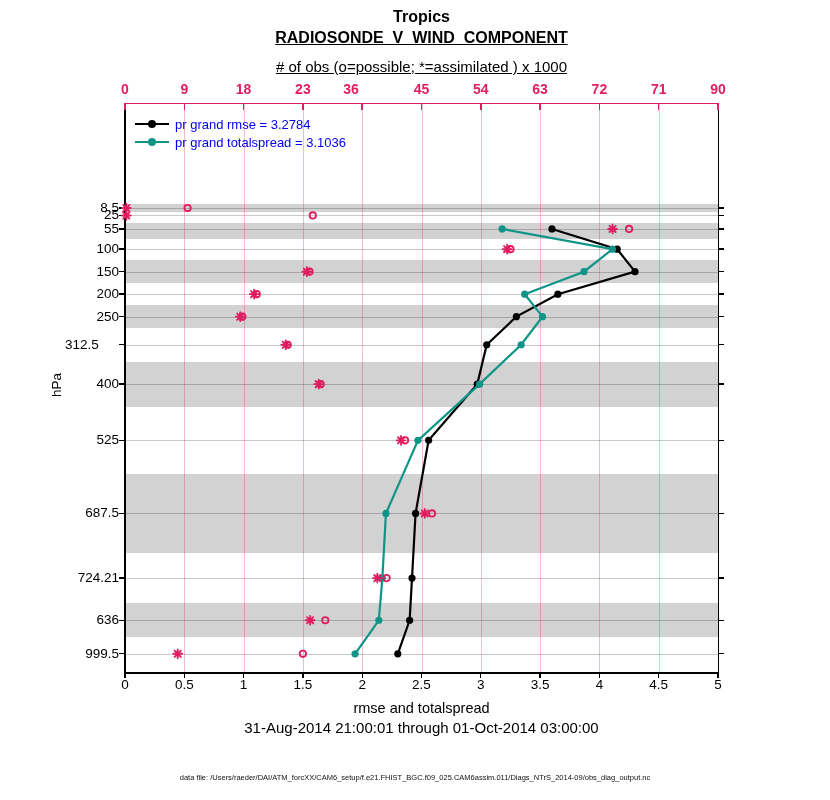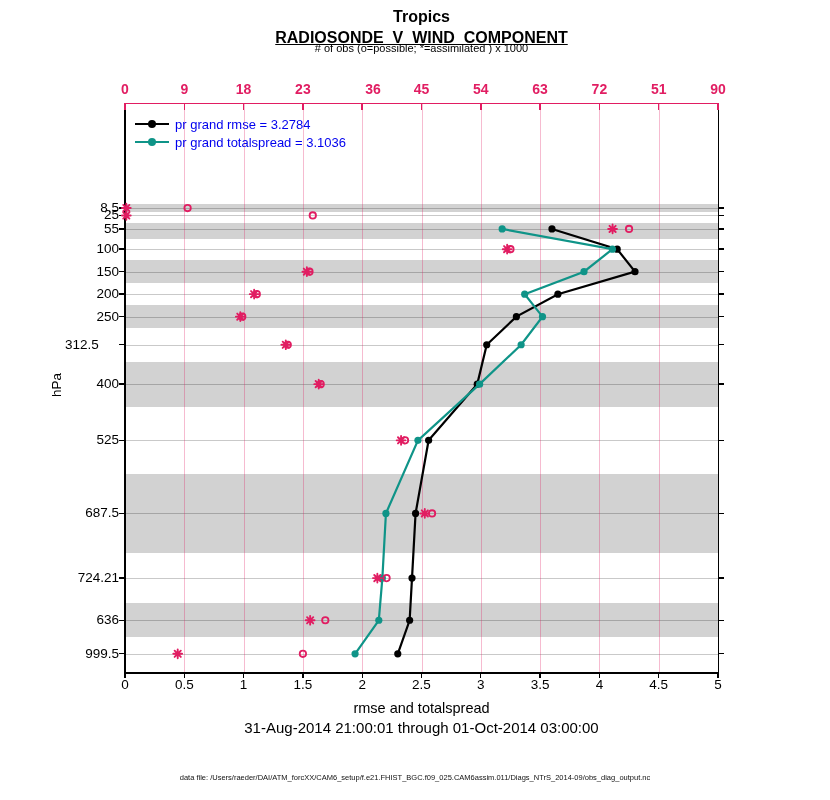--- a/index.html
+++ b/index.html
@@ -1,21 +1,21 @@
 <!DOCTYPE html>
 <html><head>
 <meta charset="utf-8">
 <style>
   html,body{margin:0;padding:0;background:#fff;}
   .fig{position:relative;width:830px;height:800px;background:#fff;overflow:hidden;
        font-family:"Liberation Sans", sans-serif;}
   .abslabel{position:absolute;left:125px;width:593px;text-align:center;color:#000;}
   .t1{top:8px;font-size:16px;font-weight:bold;}
   .t2{top:29px;font-size:16px;font-weight:bold;text-decoration:underline;}
-  .obslab{top:42px;font-size:11px;font-weight:500;}
+  .obslab{top:58px;font-size:15px;font-weight:500;text-decoration:underline;}
   .xlab{top:700px;font-size:14.5px;}
   .datelab{top:719px;font-size:15px;}
   .filelab{position:absolute;left:0;width:830px;top:773px;text-align:center;font-size:7.5px;color:#111;}
   .plot{position:absolute;left:125px;top:103px;width:593px;height:569px;}
   .band{position:absolute;left:0;width:100%;background:#d2d2d2;}
   .hgrid{position:absolute;left:0;width:100%;height:1px;background:rgba(0,0,0,0.21);}
   .vgrid{position:absolute;top:0;height:100%;width:1px;}
   .spine{position:absolute;background:#000;}
   .tickmark{position:absolute;background:#000;}
   .tlab{position:absolute;width:44px;text-align:center;top:81px;font-size:14px;font-weight:600;}
@@ -199,26 +199,26 @@
     </div>
 
   <div class="hpa">hPa</div>
   <div class="abslabel xlab">rmse and totalspread</div>
   <div class="abslabel datelab">31-Aug-2014 21:00:01 through 01-Oct-2014 03:00:00</div>
   <div class="filelab">data file: /Users/raeder/DAI/ATM_forcXX/CAM6_setup/f.e21.FHIST_BGC.f09_025.CAM6assim.011/Diags_NTrS_2014-09/obs_diag_output.nc</div>
 <div class="tlab" style="left: 103px; color: rgb(225, 29, 98);">0</div>
     <div class="tlab" style="left: 162.3px; color: rgb(225, 29, 98);">9</div>
     <div class="tlab" style="left: 221.6px; color: rgb(225, 29, 98);">18</div>
     <div class="tlab" style="left: 280.9px; color: rgb(225, 29, 98);">23</div>
-    <div class="tlab" style="left: 351px; color: rgb(225, 29, 98);">36</div>
+    <div class="tlab" style="left: 329px; color: rgb(225, 29, 98);">36</div>
     <div class="tlab" style="left: 399.5px; color: rgb(225, 29, 98);">45</div>
     <div class="tlab" style="left: 458.8px; color: rgb(225, 29, 98);">54</div>
     <div class="tlab" style="left: 518.1px; color: rgb(225, 29, 98);">63</div>
     <div class="tlab" style="left: 577.4px; color: rgb(225, 29, 98);">72</div>
-    <div class="tlab" style="left: 636.7px; color: rgb(225, 29, 98);">51</div>
+    <div class="tlab" style="left: 636.7px; color: rgb(225, 29, 98);">71</div>
     <div class="tlab" style="left: 696px; color: rgb(225, 29, 98);">90</div>
     <div class="blab" style="left: 103px;">0</div>
     <div class="blab" style="left: 162.3px;">0.5</div>
     <div class="blab" style="left: 221.6px;">1</div>
     <div class="blab" style="left: 280.9px;">1.5</div>
     <div class="blab" style="left: 340.2px;">2</div>
     <div class="blab" style="left: 399.5px;">2.5</div>
     <div class="blab" style="left: 458.8px;">3</div>
     <div class="blab" style="left: 518.1px;">3.5</div>
     <div class="blab" style="left: 577.4px;">4</div>

